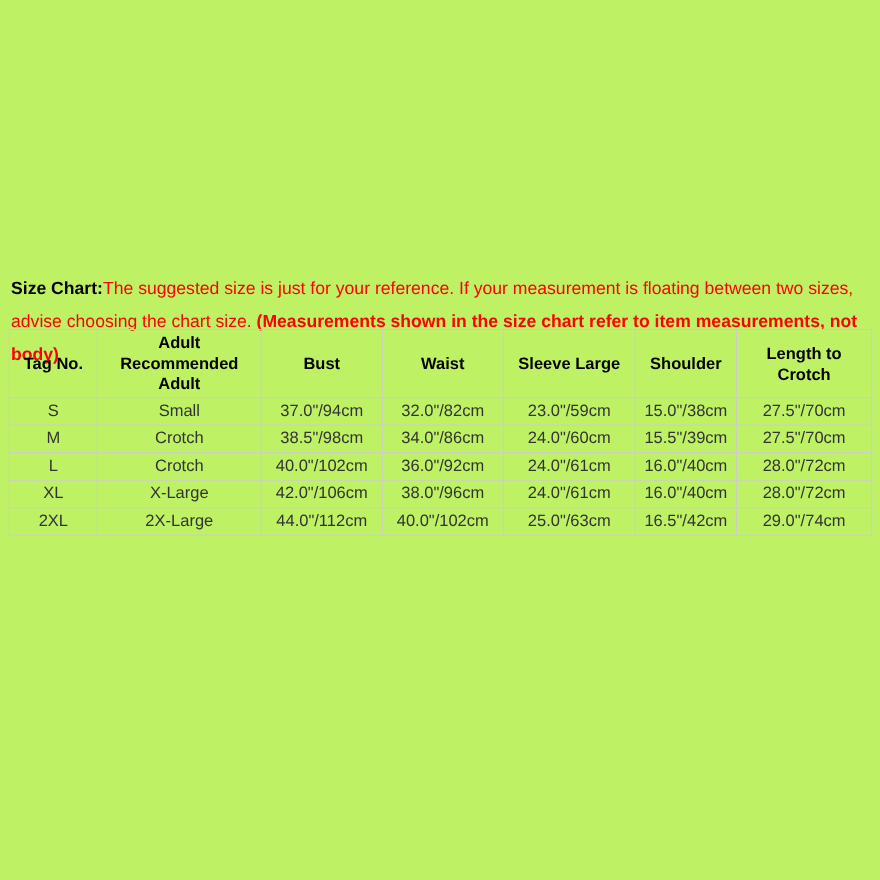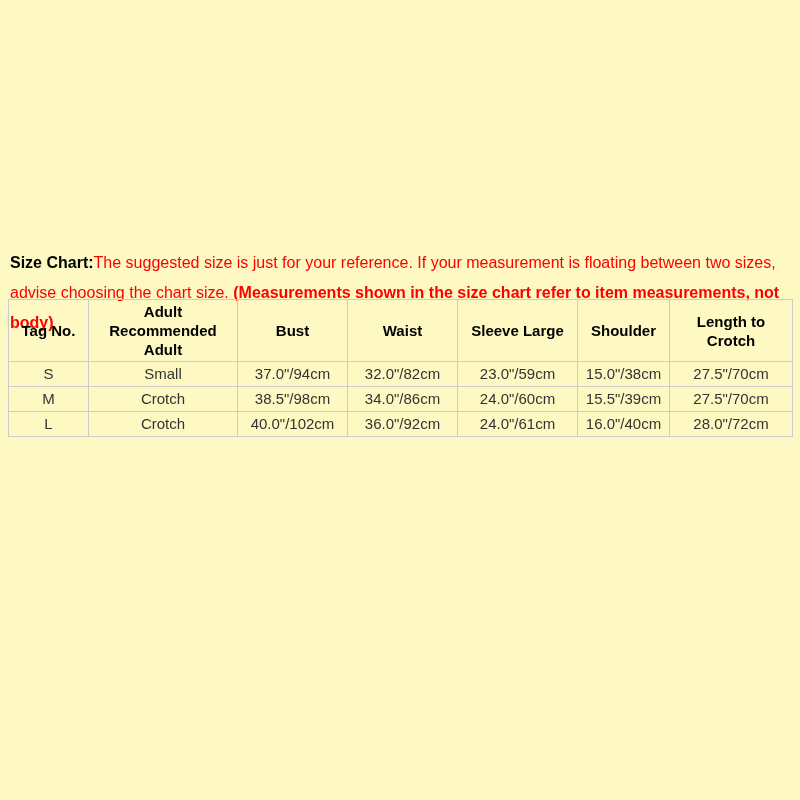--- a/index.html
+++ b/index.html
@@ -5,21 +5,21 @@
   html, body {
     margin: 0;
     padding: 0;
     background: #ffffff;
     font-family: "Liberation Sans", "DejaVu Sans", sans-serif;
   }
   .page {
     position: relative;
     width: 800px;
     height: 800px;
-    background: #fef9c3;
+    background: #bef264;
     overflow: hidden;
   }
   .note {
     position: absolute;
     left: 10px;
     top: 232px;
     width: 782px;
     font-size: 16px;
     line-height: 30px;
     color: var(--red, #fe0000);
@@ -114,16 +114,34 @@
         </tr>
         <tr>
           <td>L</td>
           <td>Crotch</td>
           <td>40.0"/102cm</td>
           <td>36.0"/92cm</td>
           <td>24.0"/61cm</td>
           <td>16.0"/40cm</td>
           <td>28.0"/72cm</td>
         </tr>
+        <tr>
+          <td>XL</td>
+          <td>X-Large</td>
+          <td>42.0"/106cm</td>
+          <td>38.0"/96cm</td>
+          <td>24.0"/61cm</td>
+          <td>16.0"/40cm</td>
+          <td>28.0"/72cm</td>
+        </tr>
+        <tr>
+          <td>2XL</td>
+          <td>2X-Large</td>
+          <td>44.0"/112cm</td>
+          <td>40.0"/102cm</td>
+          <td>25.0"/63cm</td>
+          <td>16.5"/42cm</td>
+          <td>29.0"/74cm</td>
+        </tr>
       </tbody>
   </table>
 
 </div>
 
 </body></html>

